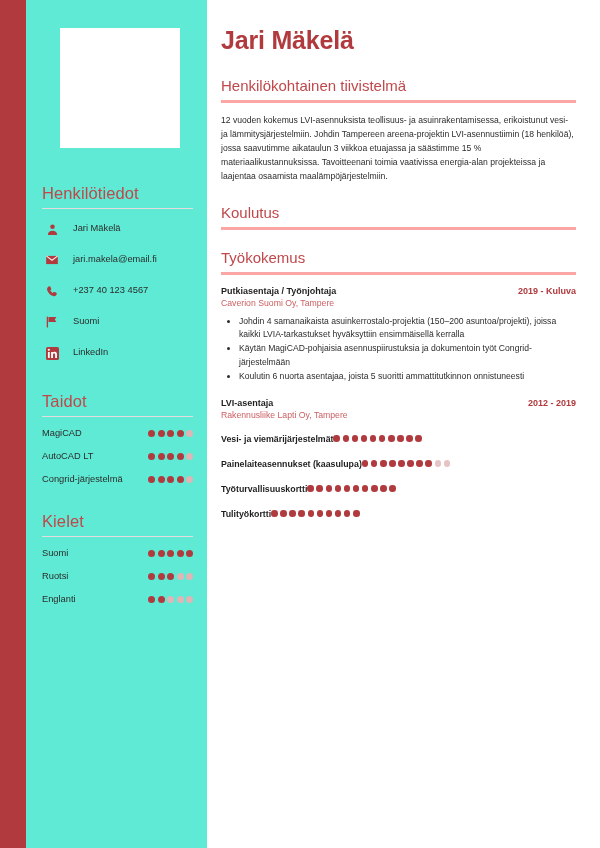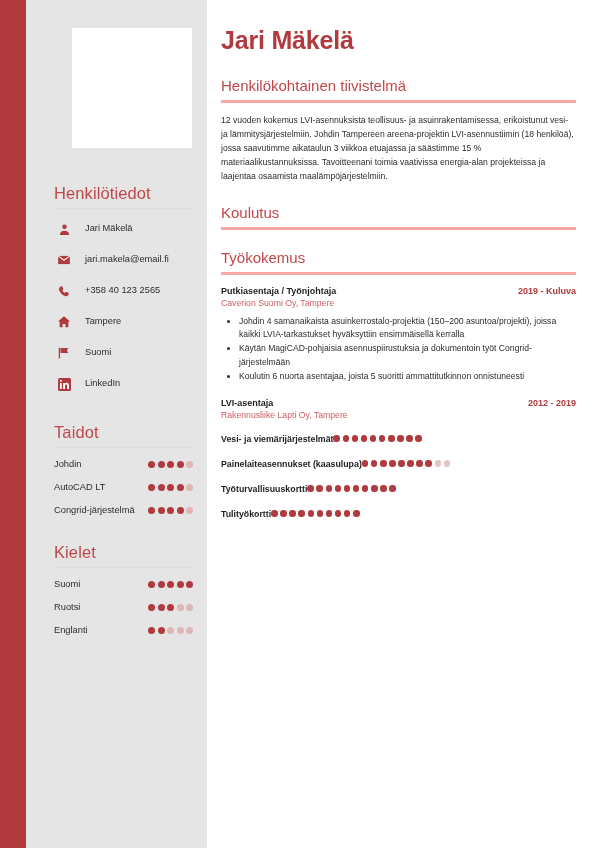--- a/index.html
+++ b/index.html
@@ -26,24 +26,24 @@
     width: 26px;
     flex: 0 0 26px;
     background: #b03a3d;
     height: 848px;
   }
 
   
   .sidebar {
     width: 181px;
     flex: 0 0 181px;
-    background: #e5e5e5;
+    background: #5eead4;
     height: 848px;
     box-sizing: border-box;
-    padding: 0 14px 0 28px;
+    padding: 0 14px 0 16px;
   }
   .photo-placeholder {
     width: 120px;
     height: 120px;
     background: #ffffff;
     margin: 28px 0 0 18px;
   }
   .side-heading {
     color: #c0484b;
     font-size: 16.5px;
@@ -221,29 +221,21 @@
               </svg>
             </span>
             <span class="contact-text">jari.makela@email.fi</span>
           </div>
           <div class="contact-row">
             <span class="contact-icon">
               <svg width="13" height="13" viewBox="0 0 24 24" fill="#b03a3d">
                 <path d="M6.6 2.5c1 0 1.6.5 2 1.6l1 2.6c.3.9.1 1.6-.6 2.1l-1.2.9c.9 2.2 2.7 4 4.9 5l.9-1.2c.6-.7 1.3-.9 2.1-.6l2.6 1c1 .4 1.6 1 1.6 2 0 3-2.4 5.2-5.2 4.7C8.6 19.6 4.4 15.4 2 9.2 1.4 6.1 3.6 2.5 6.6 2.5z"></path>
               </svg>
             </span>
-            <span class="contact-text">+358 40 123 2565</span>
-          </div>
-          <div class="contact-row">
-            <span class="contact-icon">
-              <svg width="14" height="14" viewBox="0 0 24 24" fill="#b03a3d">
-                <path d="M12 2.2L1.6 11h3V21h5v-5.6h4.8V21h5V11h3z"></path>
-              </svg>
-            </span>
-            <span class="contact-text">Tampere</span>
+            <span class="contact-text">+237 40 123 4567</span>
           </div>
           <div class="contact-row">
             <span class="contact-icon">
               <svg width="14" height="14" viewBox="0 0 24 24" fill="#b03a3d">
                 <rect x="3" y="2.5" width="2.2" height="19" rx="1"></rect>
                 <path d="M6 3.4h13.5l-2.7 4.3 2.7 4.4H6z"></path>
               </svg>
             </span>
             <span class="contact-text">Suomi</span>
           </div>
@@ -260,21 +252,21 @@
           </div>
         </div>
     </section>
 
     <section class="sec-skills">
       <div class="side-heading-wrap">
         <h2 class="side-heading">Taidot</h2>
       </div>
       <div id="skills-list">
           <div class="rate-row">
-            <span class="rate-label">Johdin</span>
+            <span class="rate-label">MagiCAD</span>
             <div class="dots">
               <span class="dot on"></span>
               <span class="dot on"></span>
               <span class="dot on"></span>
               <span class="dot on"></span>
               <span class="dot"></span>
             </div>
           </div>
           <div class="rate-row">
             <span class="rate-label">AutoCAD LT</span>

